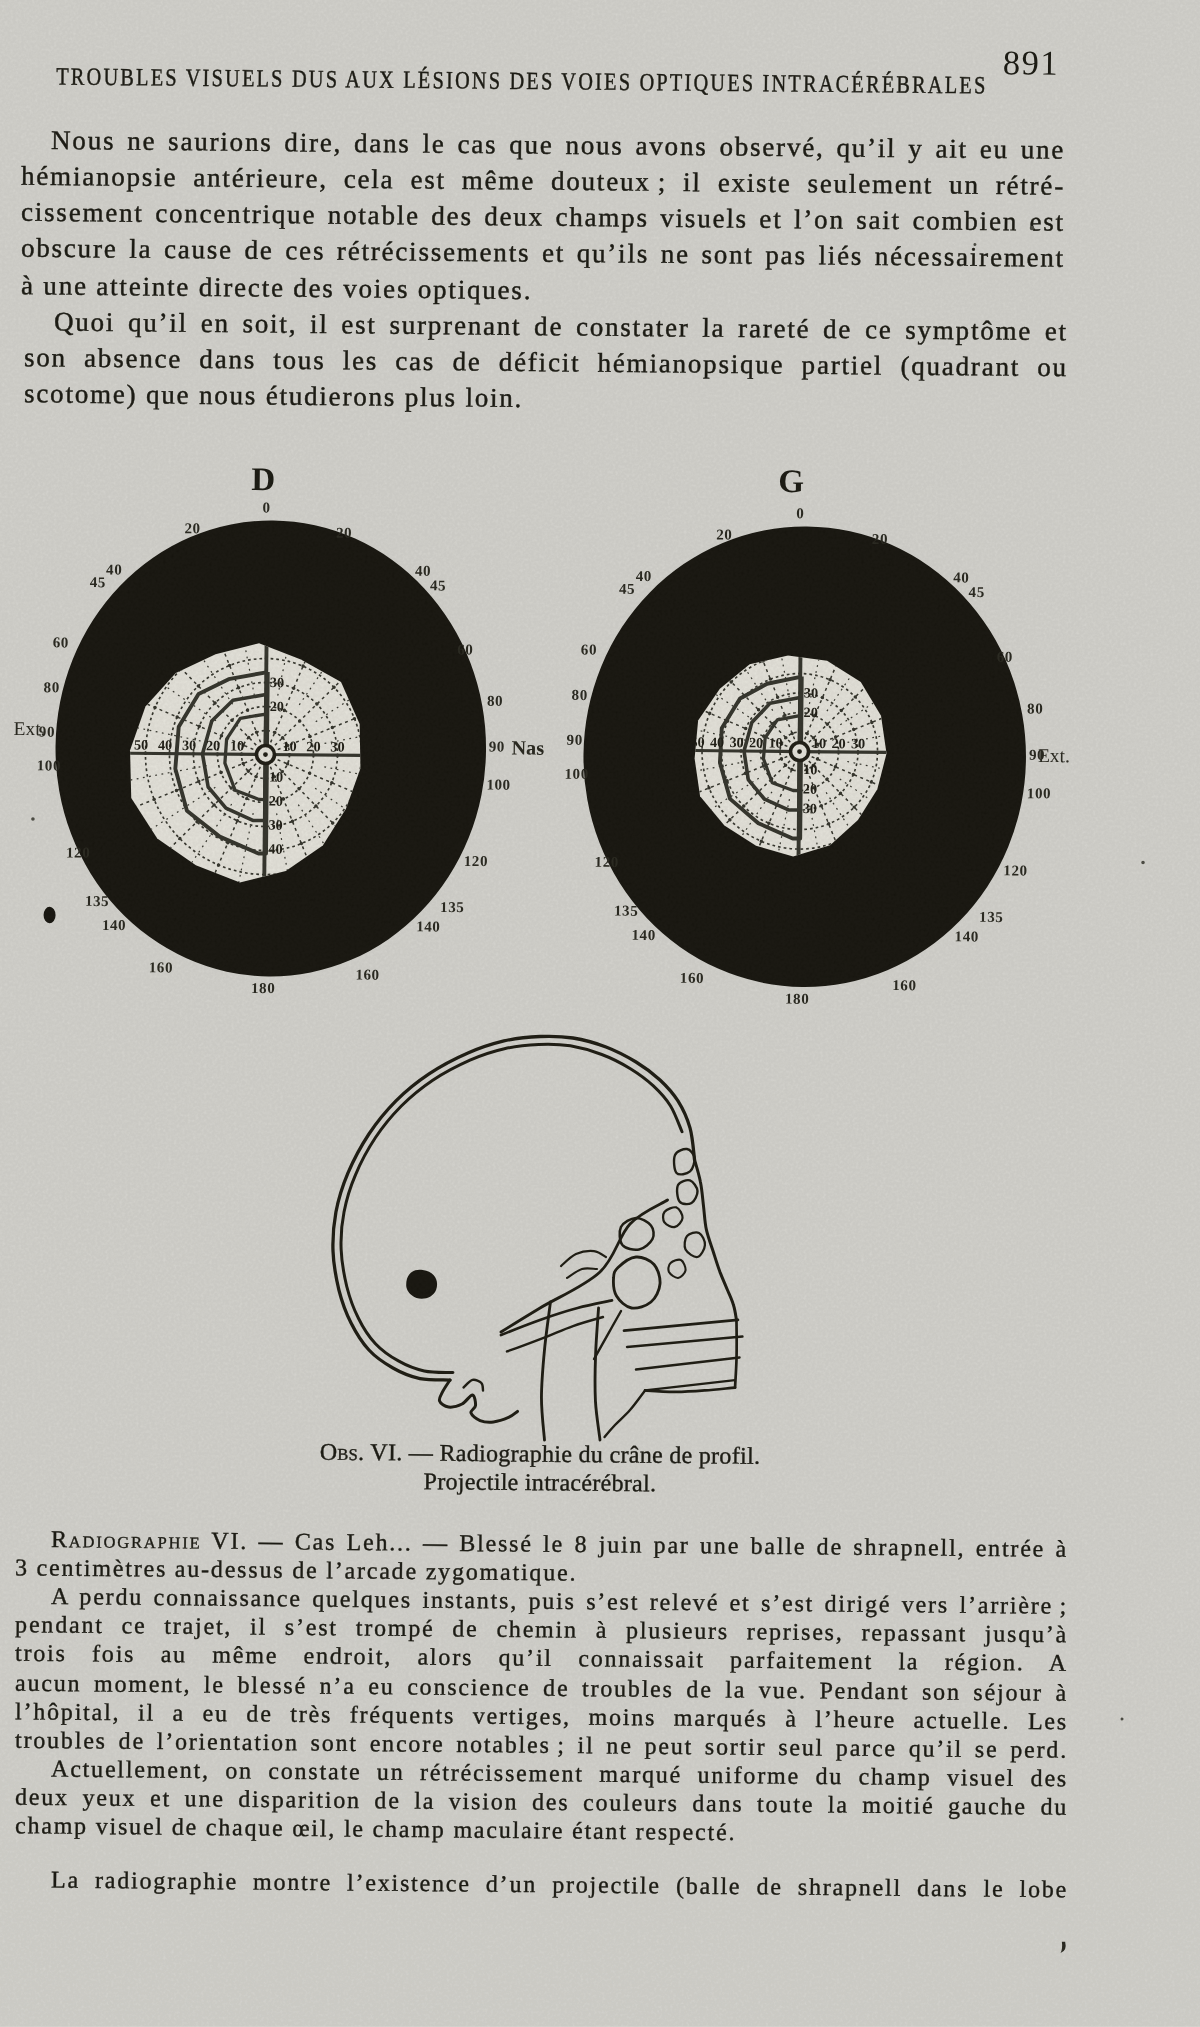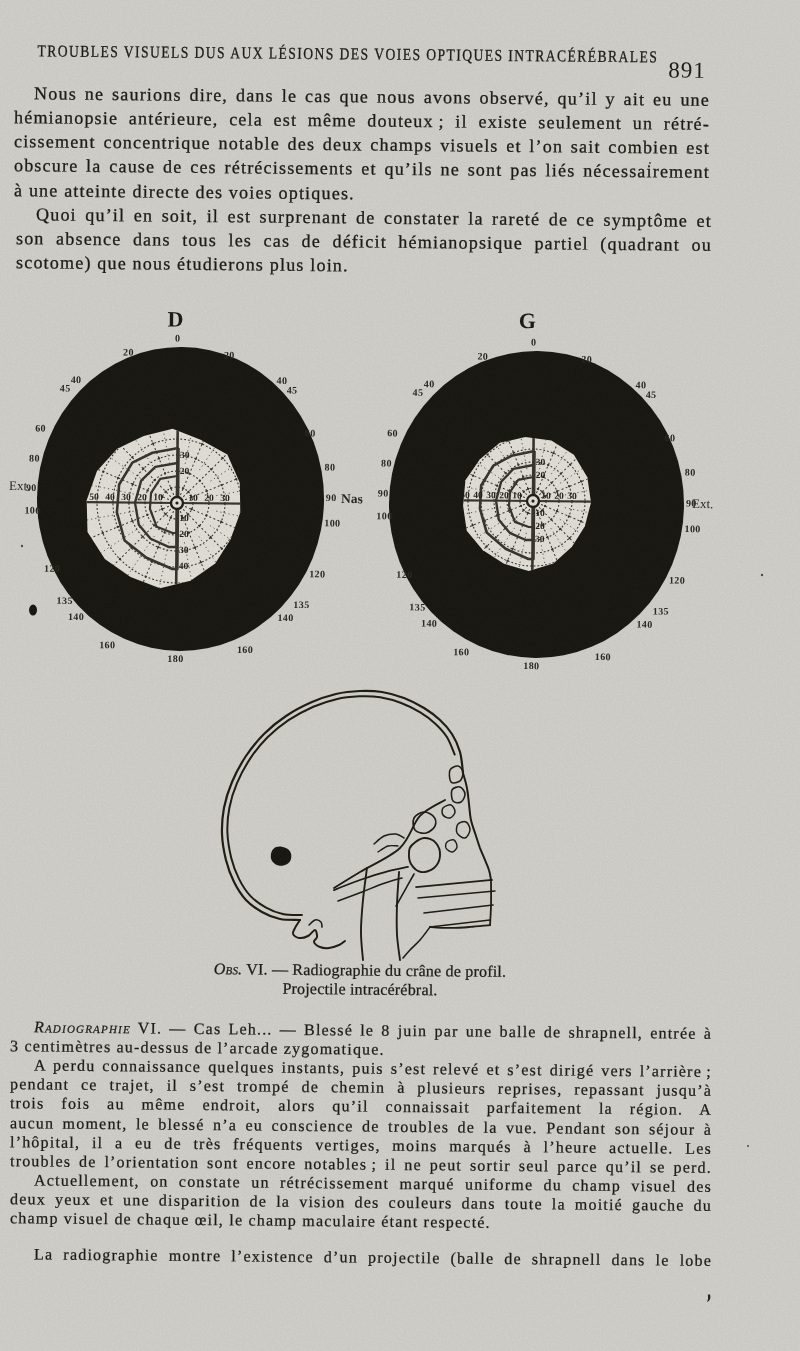--- a/index.html
+++ b/index.html
@@ -3,24 +3,24 @@
 <style>
 html,body{margin:0;padding:0;}
 body{width:800px;height:1351px;background:#d8d7d2;overflow:hidden;
  font-family:"Liberation Serif",serif;color:#17160f;}
 #rot{position:absolute;left:0;top:0;width:800px;height:1351px;
  transform:rotate(0.55deg);transform-origin:0 0;}
 .ln{position:absolute;white-space:nowrap;}
 .j{text-align:justify;text-align-last:justify;white-space:normal;}
 .t1{font-size:18px;line-height:24.2px;letter-spacing:1.2px;-webkit-text-stroke:0.3px #17160f;}
 .t2{font-size:16px;line-height:19.1px;letter-spacing:1.2px;-webkit-text-stroke:0.25px #17160f;}
-.sc{font-variant:small-caps;font-style:italic;}
+.sc{font-variant:small-caps;}
 .hdr{position:absolute;top:43.2px;left:38px;font-size:16.5px;letter-spacing:1.8px;-webkit-text-stroke:0.3px #17160f;
  line-height:16.5px;white-space:nowrap;transform:scaleX(0.82);transform-origin:0 0;}
-.pg{position:absolute;top:52px;left:669px;font-size:23px;letter-spacing:1px;line-height:23px;}
+.pg{position:absolute;top:24px;left:669px;font-size:23px;letter-spacing:1px;line-height:23px;}
 .dg{position:absolute;font-size:22px;font-weight:bold;width:30px;text-align:center;}
 .cap{position:absolute;text-align:center;font-size:16px;letter-spacing:0.2px;line-height:19px;-webkit-text-stroke:0.25px #17160f;}
 svg{position:absolute;left:0;top:0;}
 </style></head>
 <body>
 <div id="rot">
 <div class="hdr">TROUBLES VISUELS DUS AUX LÉSIONS DES VOIES OPTIQUES INTRACÉRÉBRALES</div>
     <div class="pg">891</div>
     <div class="ln t1 j" style="top:80.8px;left:15.0px;width:696px;text-indent:20px;">Nous ne saurions dire, dans le cas que nous avons observé, qu’il y ait eu une</div>
     <div class="ln t1 j" style="top:105.0px;left:15.2px;width:696px;">hémianopsie antérieure, cela est même douteux ; il existe seulement un rétré-</div>

